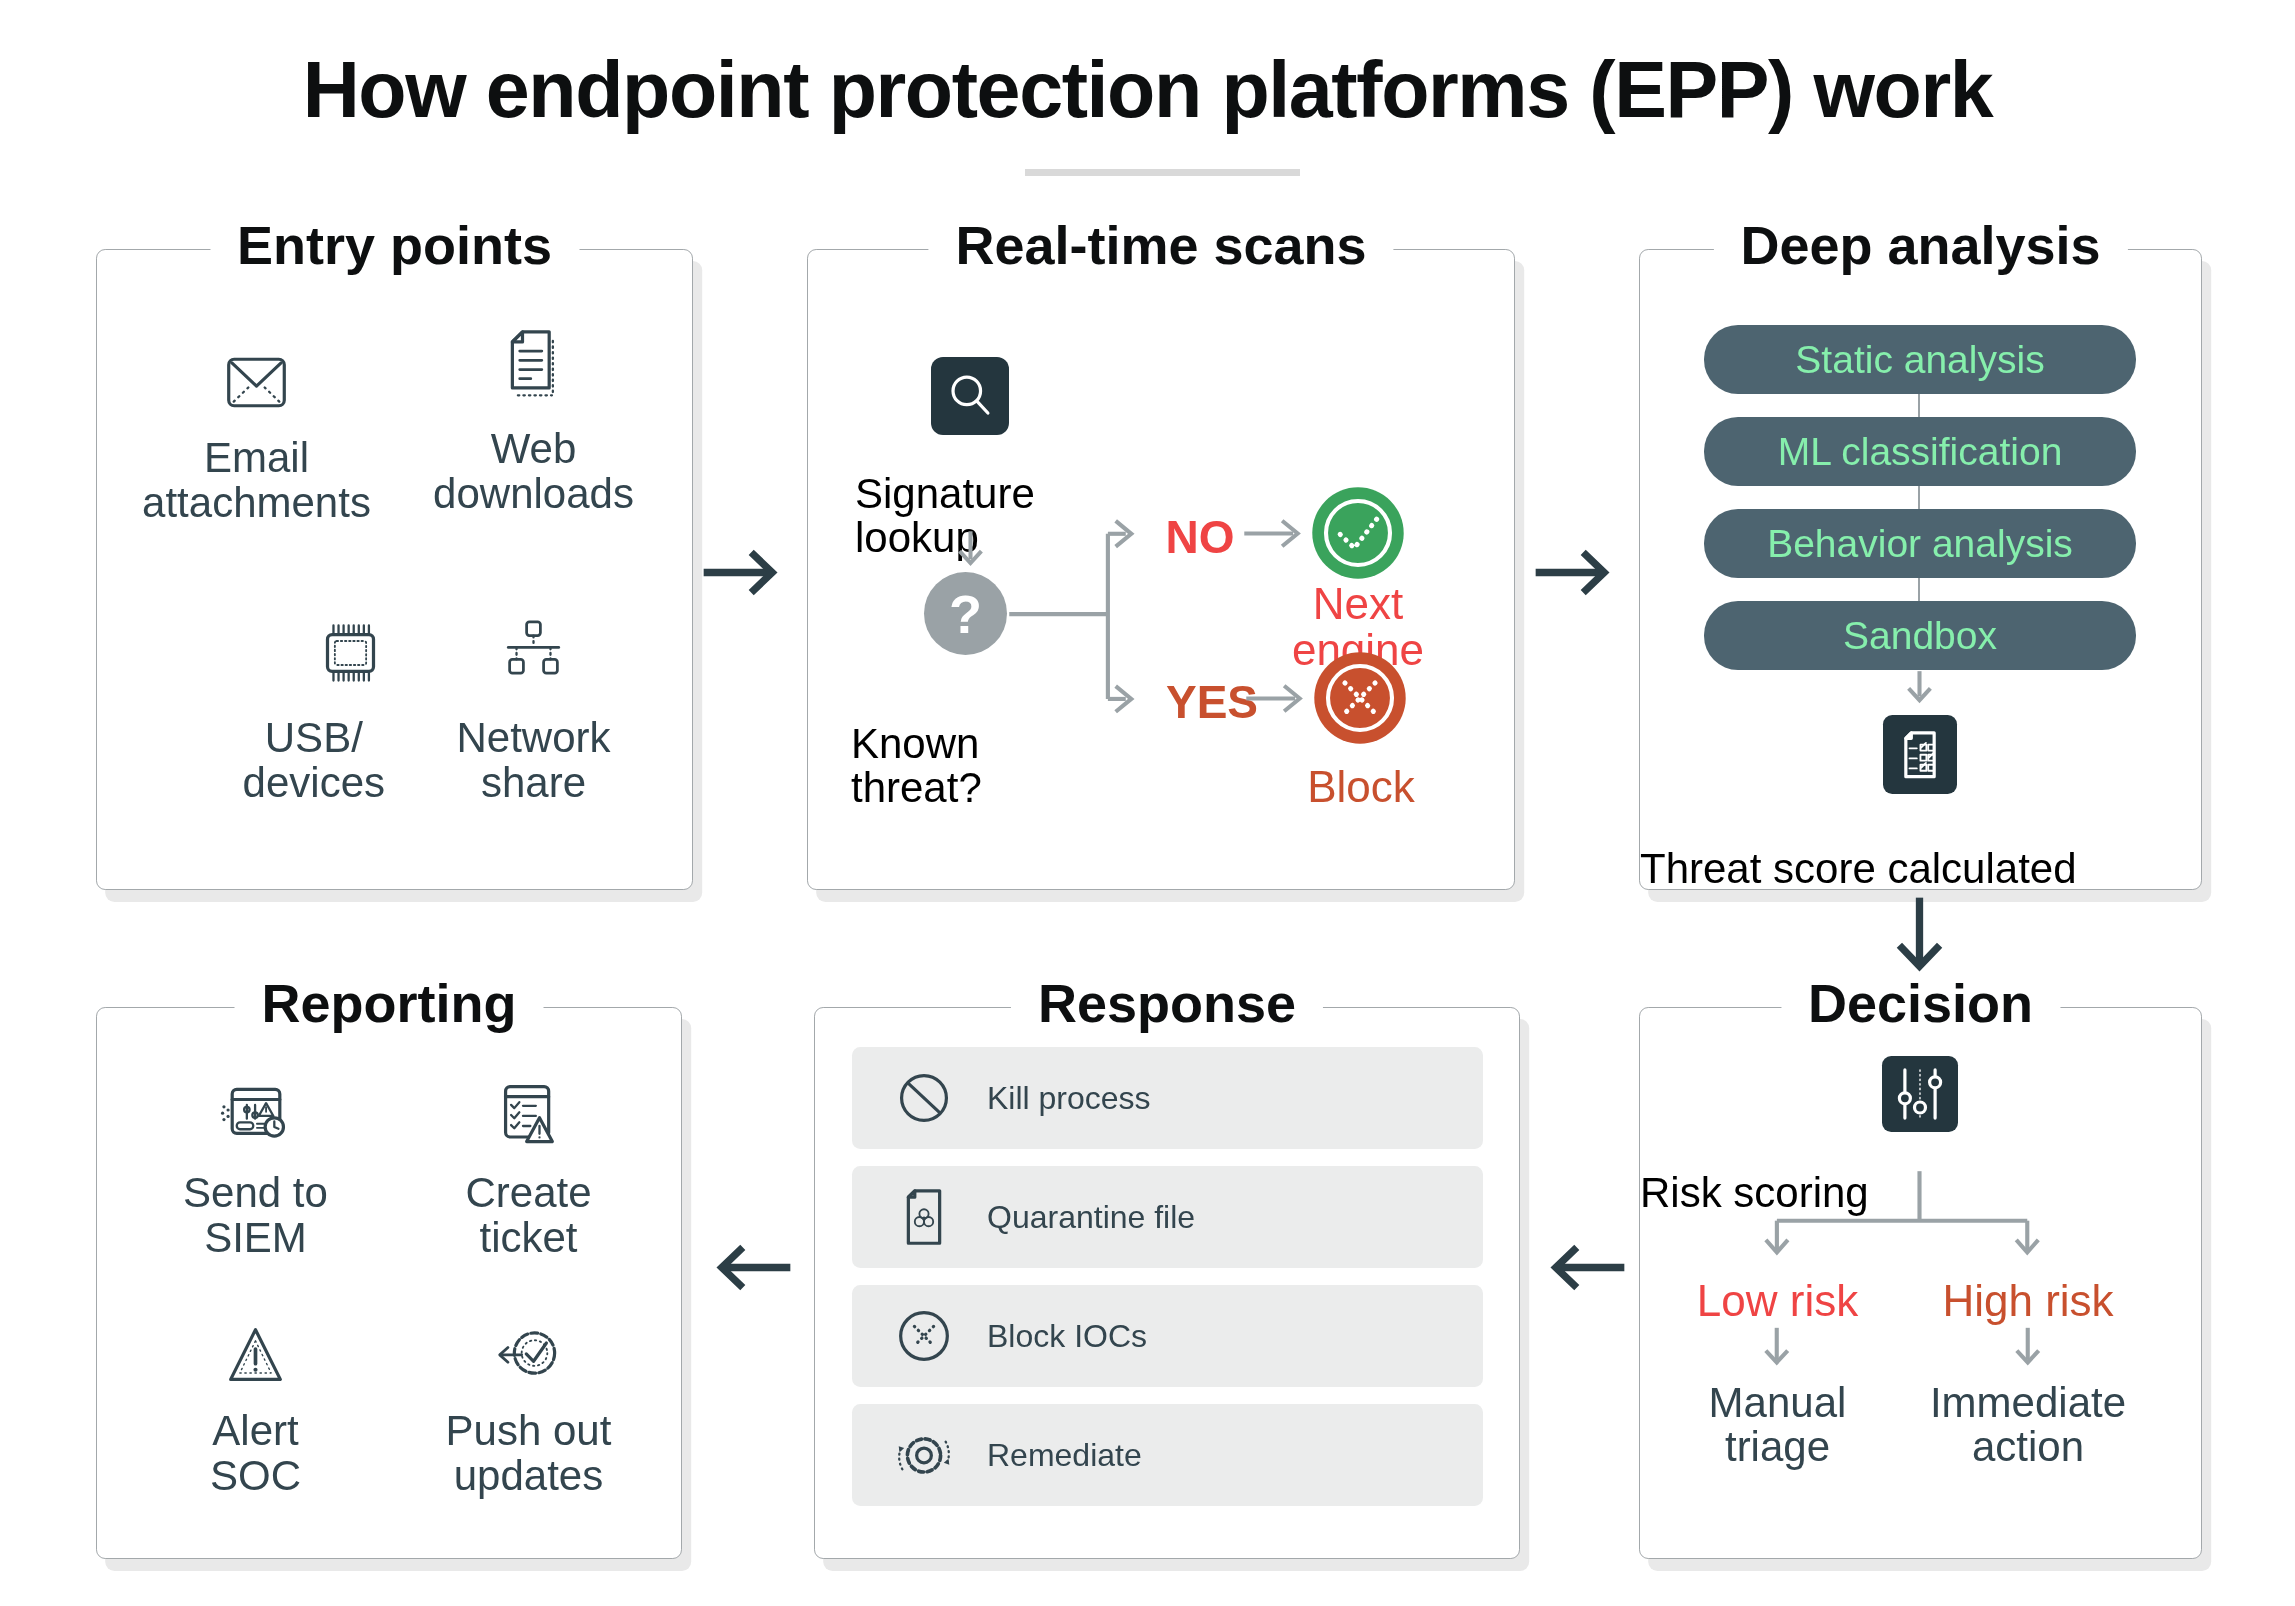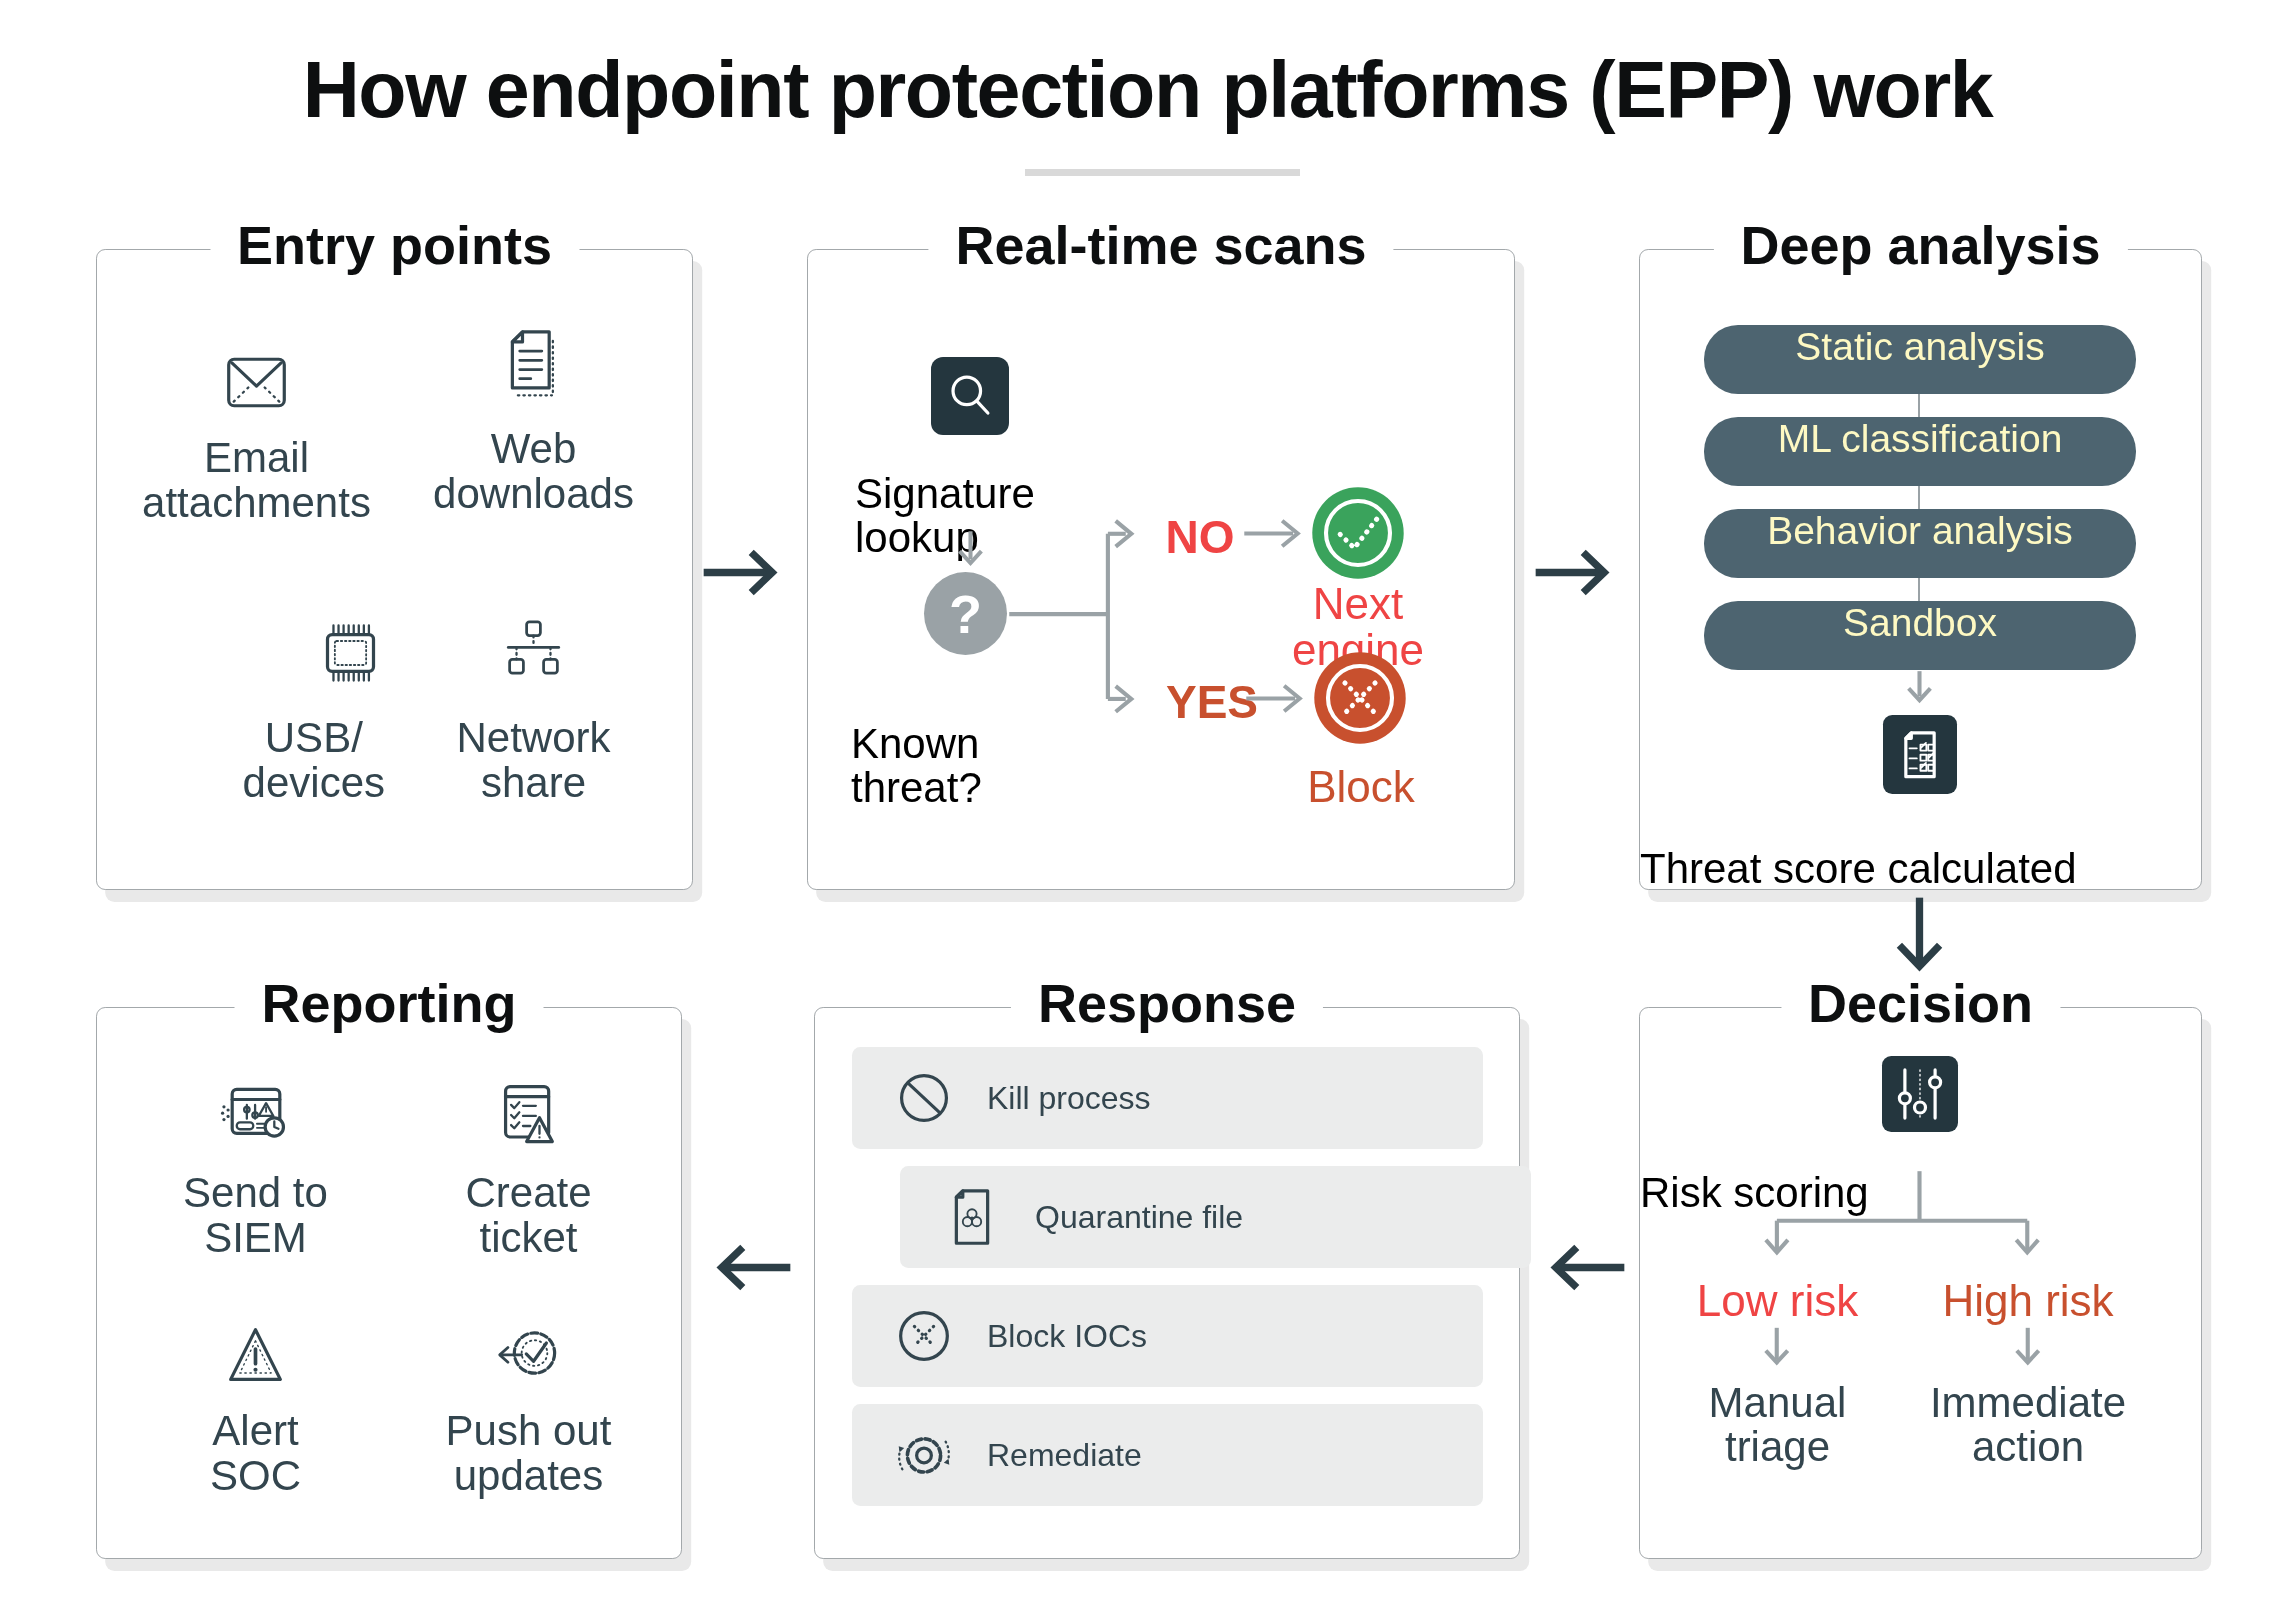--- a/index.html
+++ b/index.html
@@ -40,21 +40,21 @@
 
   .q-circle{position:absolute;width:83px;height:83px;border-radius:50%;background:#9aa2a6;
     display:flex;align-items:center;justify-content:center;color:#fff;font-size:54px;font-weight:800;}
   .branch-word{position:absolute;width:138px;text-align:center;font-size:46px;font-weight:800;}
   .green-t{color:#ef4444;}
   .red-t{color:#c8502e;}
   .colored-label{position:absolute;width:230px;text-align:center;font-size:44px;line-height:46px;}
   .colored-label span{display:block;}
 
   .pill{position:absolute;left:64px;width:432px;height:69px;border-radius:34px;background:#4d6470;
-    color:#fef9c3;font-size:39px;display:flex;justify-content:center;}
+    color:#86efac;font-size:39px;display:flex;align-items:center;justify-content:center;}
   .pill-link{position:absolute;left:278px;width:2.3px;background:#9aa2a6;}
 
   .resp-row{position:absolute;left:37px;width:631px;height:102px;background:#ebecec;border-radius:8.3px;
     display:flex;align-items:center;}
   .resp-row .icon-slot{width:60px;margin-left:42px;display:flex;justify-content:center;}
   .resp-row .resp-label{margin-left:33px;font-size:32px;color:#33454e;}
 
   .slate-label{position:absolute;width:230px;text-align:center;font-size:42px;line-height:44px;color:#33454e;}
   .slate-label span{display:block;}
 </style>
@@ -330,21 +330,21 @@
     <div class="resp-row" style="top:39px;">
       <div class="icon-slot">
         <svg width="54" height="54" viewBox="0 0 118 118" class="oicon" stroke-width="6">
           <circle cx="59" cy="59" r="49"></circle>
           <path d="M26 28 L92 90"></path>
         </svg>
       </div>
       <div class="resp-label">Kill process</div>
     </div>
 
-    <div class="resp-row" style="top:158px;margin-left:48px;">
+    <div class="resp-row" style="top:158px;">
       <div class="icon-slot">
         <svg width="46" height="59" viewBox="0 0 100 128" class="oicon" stroke-width="6">
           <path d="M30 6 H84 V120 H16 V20 Z"></path>
           <path d="M30 6 L16 20 H30 Z"></path>
           <circle cx="50" cy="56" r="10" stroke-width="4"></circle>
           <circle cx="40" cy="73" r="10" stroke-width="4"></circle>
           <circle cx="60" cy="73" r="10" stroke-width="4"></circle>
           <circle cx="50" cy="66" r="4" fill="#33454e" stroke="none"></circle>
         </svg>
       </div>

